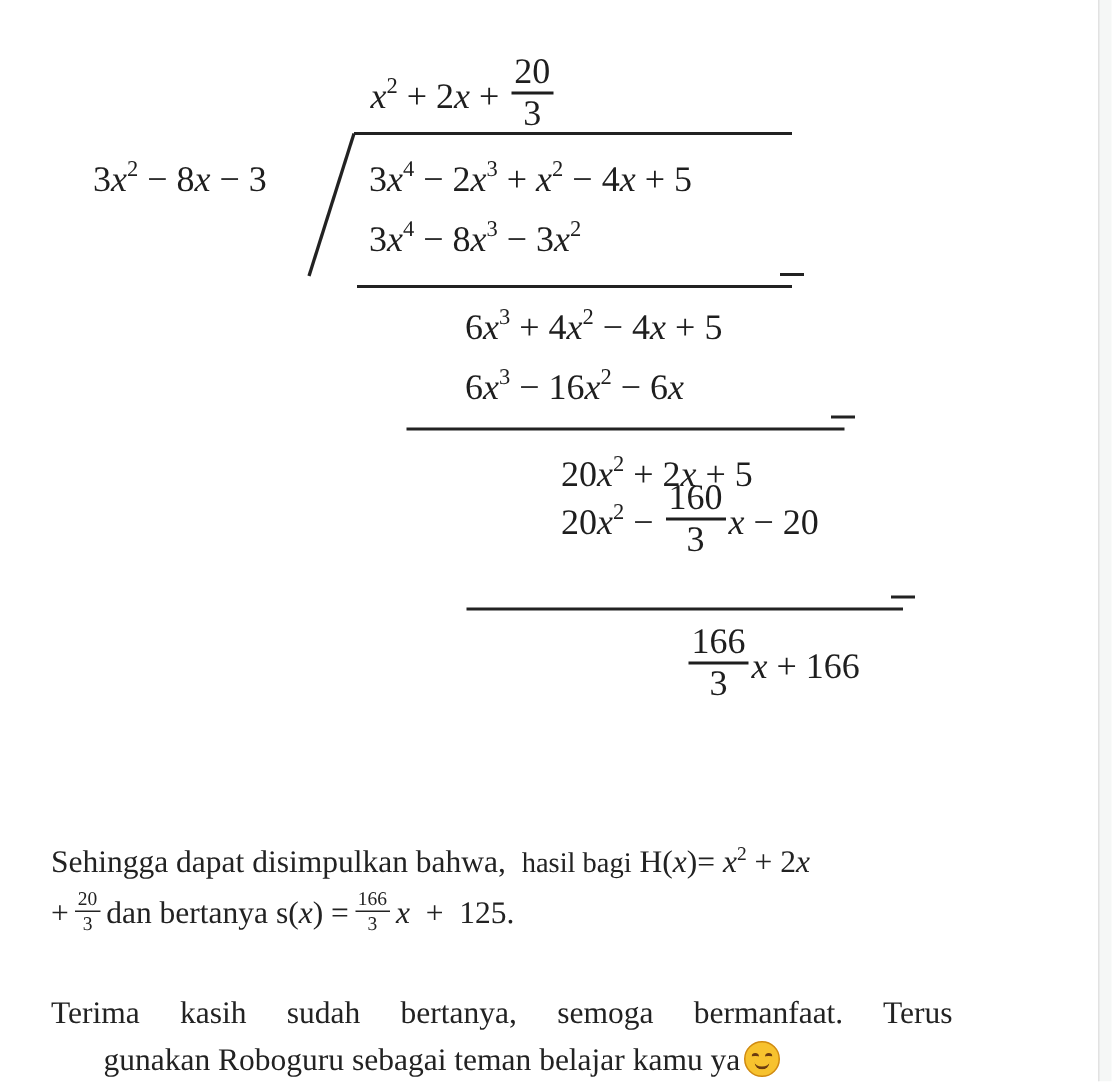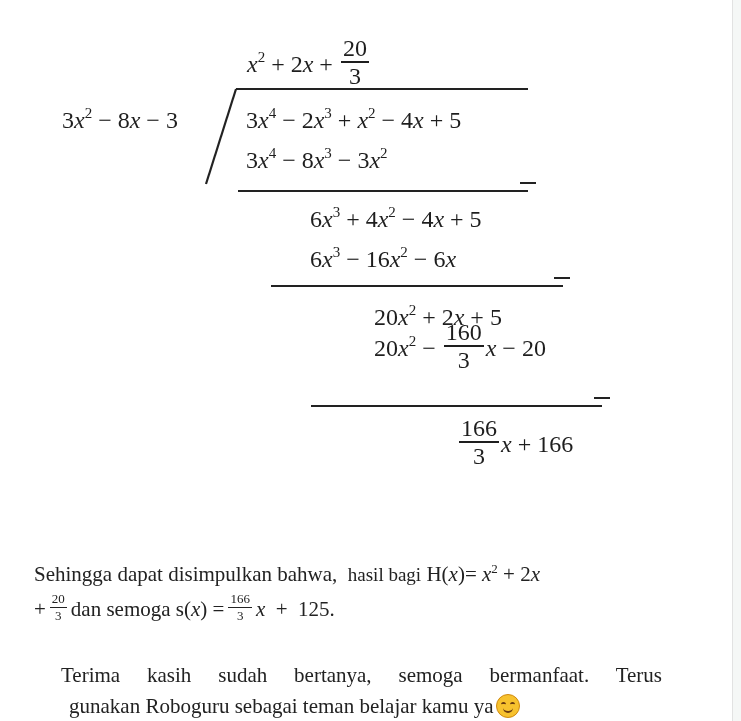--- a/index.html
+++ b/index.html
@@ -21,21 +21,21 @@
   .frac .den { display:block; padding:0 2px; line-height:1.1; }
   .rule { position:absolute; height:2px; background:#222; }
   .minus { position:absolute; height:2px; width:16px; background:#222; }
   .slash { position:absolute; }
   .text { position:absolute; left:34px; font-family:"Liberation Serif", serif; font-size:21px; color:#222; line-height:1; white-space:nowrap; }
   .text i { font-style:italic; }
   .text .small { font-size:19px;text-align:center; }
   .sfrac { display:inline-block; vertical-align:middle; text-align:center; font-size:13px; position:relative; top:-3px; margin:0 4px; }
   .sfrac .num { display:block; border-bottom:1px solid #222; padding:0 2px; line-height:1.2; }
   .sfrac .den { display:block; line-height:1.3; padding:0 2px; }
-  .justify { position:absolute; left:34px; width:601px; font-family:"Liberation Serif", serif; font-size:21px; color:#222; text-align:justify; text-align-last:justify; white-space:nowrap; line-height:1;margin-left:27px; }
+  .justify { position:absolute; left:34px; width:601px; font-family:"Liberation Serif", serif; font-size:21px; color:#222; text-align:justify; text-align-last:justify; white-space:nowrap; line-height:1; }
   .emoji {
     display:inline-block; width:22px; height:22px; border-radius:50%;
     background:#f7c22e; border:1px solid #d08a10; vertical-align:-5px; position:relative; margin-left:2px;
   }
   .emoji::before, .emoji::after {
     content:""; position:absolute; top:7px; width:5px; height:3px;
     border-top:2px solid #6b3b10; border-radius:50% 50% 0 0;
   }
   .emoji::before { left:4px; }
   .emoji::after { right:4px; }
@@ -93,19 +93,19 @@
 <div class="minus" style="left:594px; top:397px;"></div>
 
 <div class="m" style="left:457px; top:420px;">
   <span class="frac"><span class="num">166</span><span class="den">3</span></span><i>x</i><span> + 166</span>
 </div>
 
 <div class="text" style="top:564px;">
   <span>Sehingga dapat disimpulkan bahwa,</span>&nbsp;&nbsp;<span class="small">hasil bagi</span>&nbsp;<span>H(</span><i>x</i><span>)= </span><i>x</i><sup style="font-size:13px;position:relative;top:-8px;vertical-align:0;">2</sup><span> + 2</span><i>x</i>
 </div>
 <div class="text" style="top:594px;">
-  <span>+</span><span class="sfrac"><span class="num">20</span><span class="den">3</span></span><span>dan semoga s(</span><i>x</i><span>) =</span><span class="sfrac"><span class="num">166</span><span class="den">3</span></span><i>x</i><span style="white-space:pre;">  +  125.</span>
+  <span>+</span><span class="sfrac"><span class="num">20</span><span class="den">3</span></span><span>dan bertanya s(</span><i>x</i><span>) =</span><span class="sfrac"><span class="num">166</span><span class="den">3</span></span><i>x</i><span style="white-space:pre;">  +  125.</span>
 </div>
 
 <div class="justify" style="top:665px;">Terima kasih sudah bertanya, semoga bermanfaat. Terus</div>
 <div class="text" style="top:694px;margin-left:35px;">
   <span>gunakan Roboguru sebagai teman belajar kamu ya</span><span class="emoji"><span class="mouth"></span></span>
 </div>
 
 </body></html>

